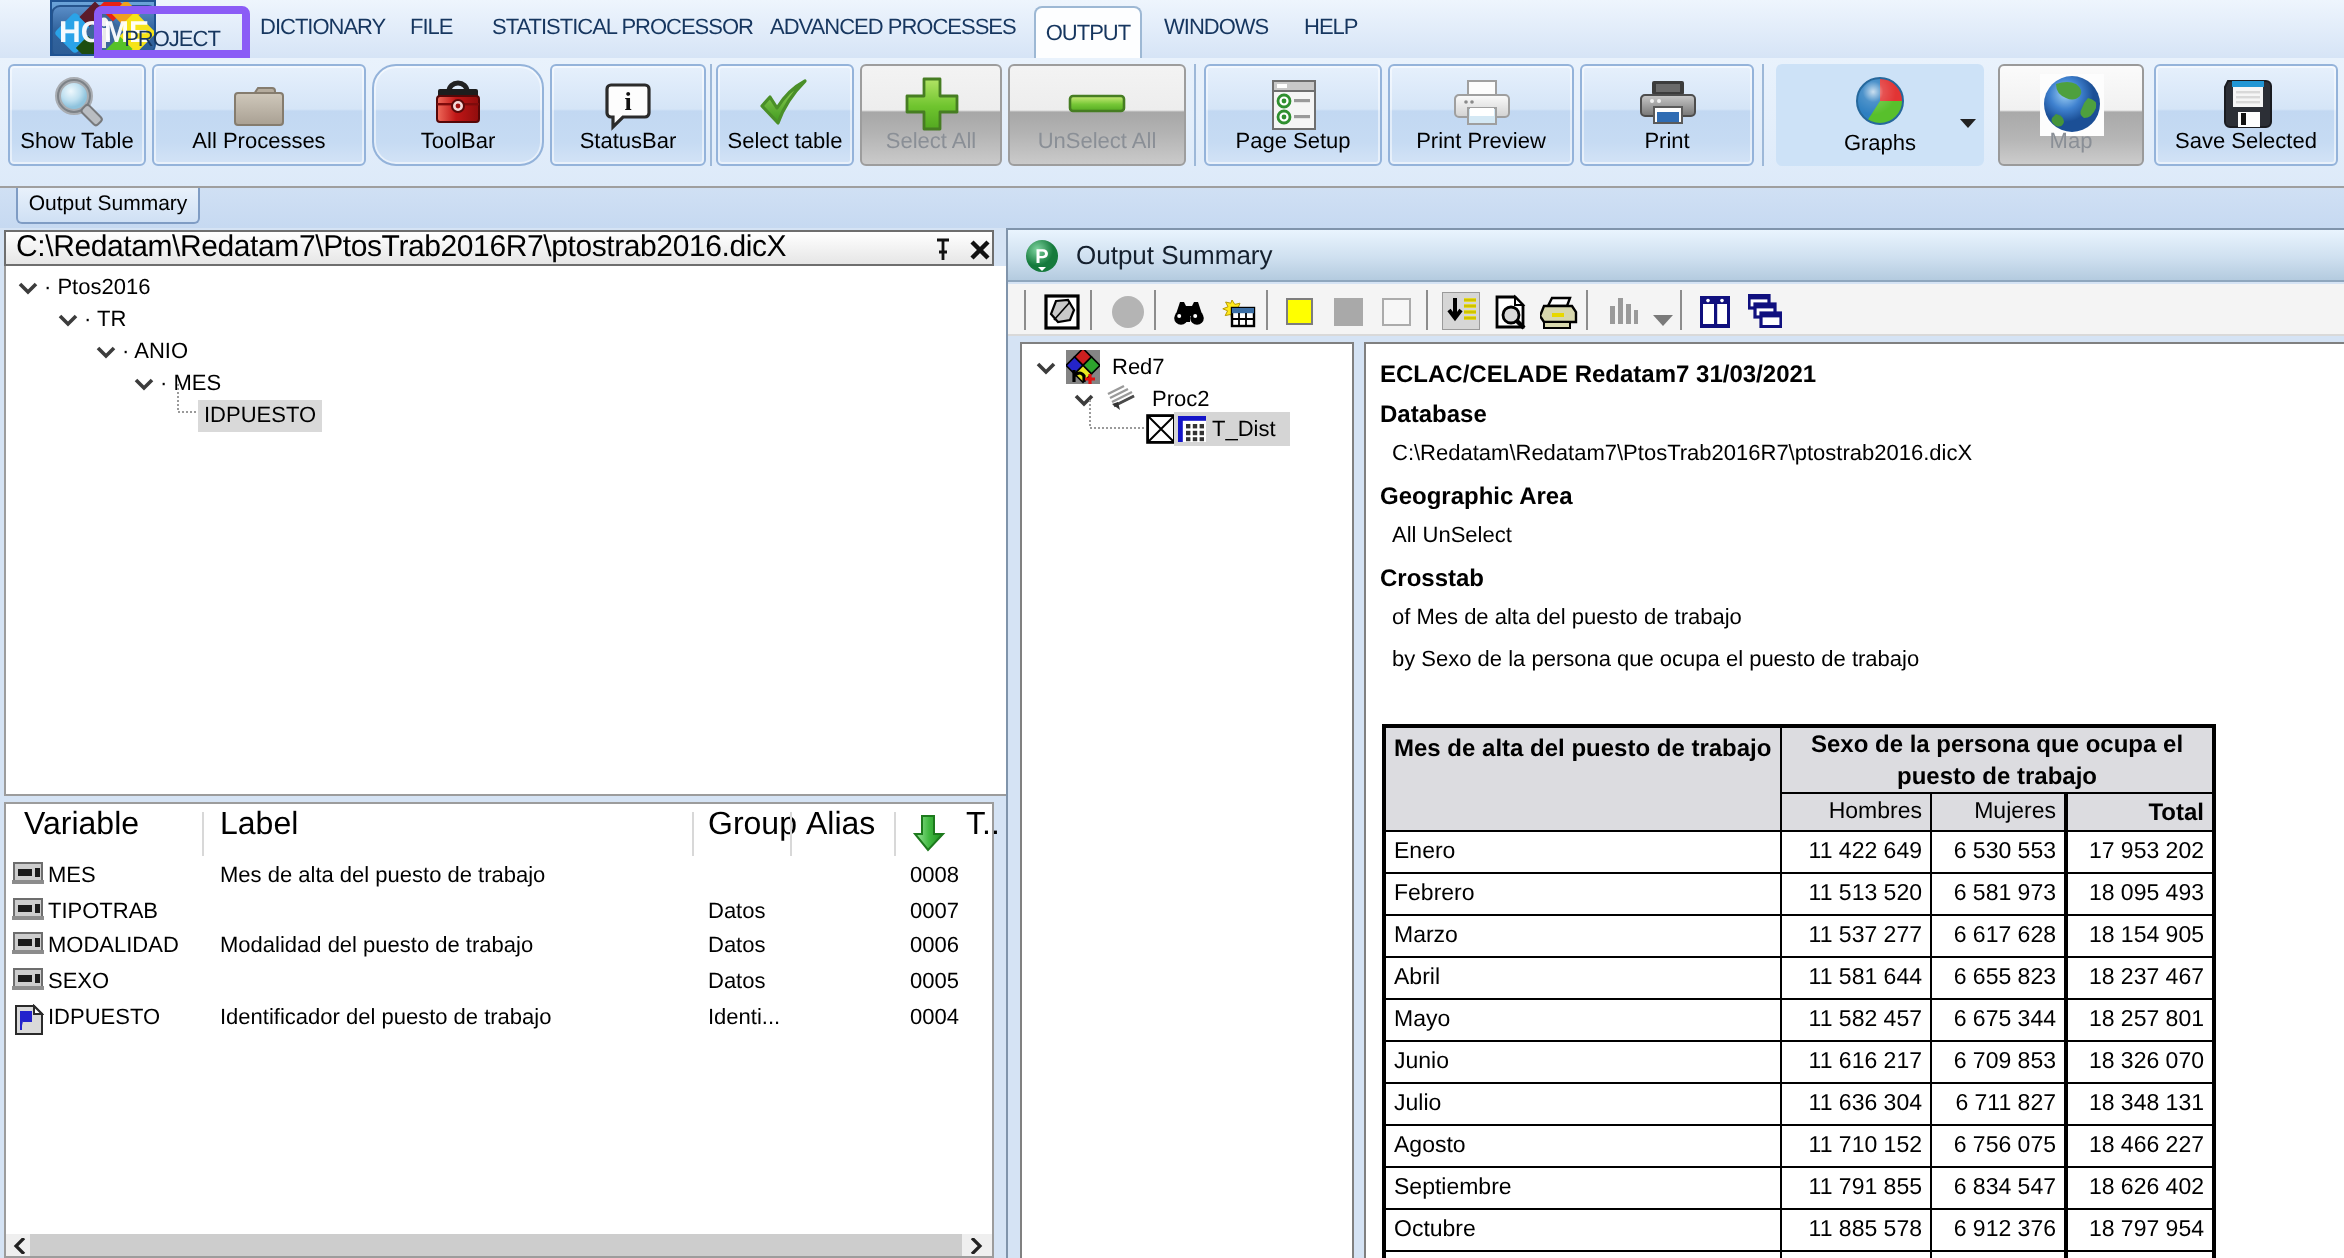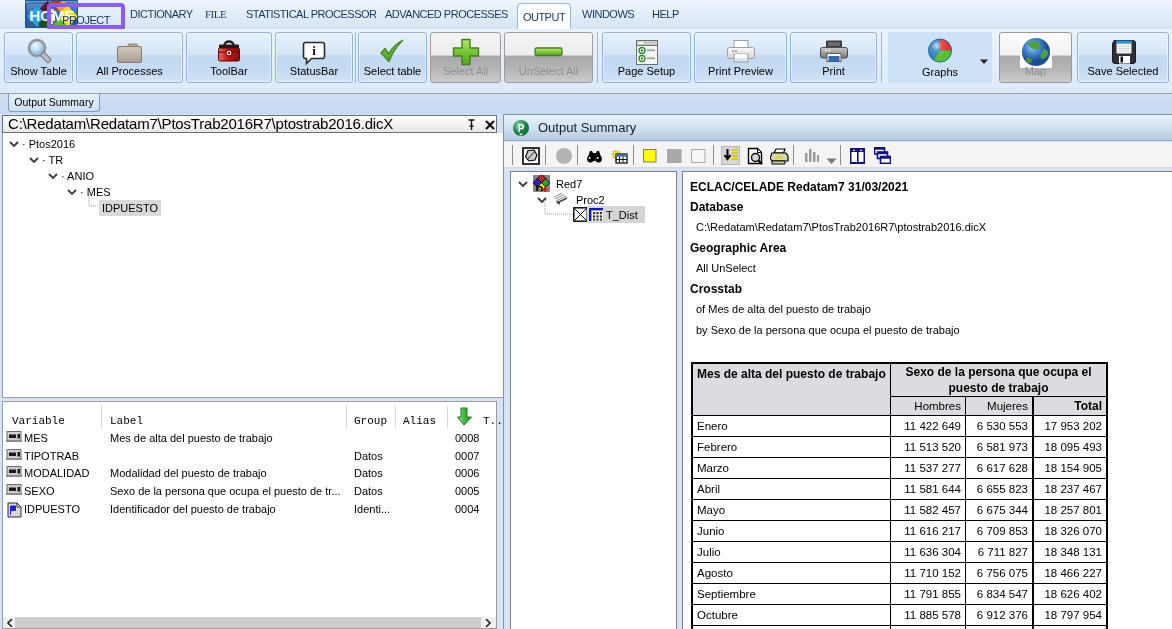--- a/index.html
+++ b/index.html
@@ -30,21 +30,21 @@
 #tabrow { left:0; top:93px; width:1172px; height:21px; background:linear-gradient(#d0e0f4,#c6d9f1); border-top:1px solid #9f9f9f; }
 #ostab { left:8px; top:0px; width:92px; height:18px; background:linear-gradient(#e8f1fb,#cfe0f4); border:1px solid #7f9cc4; border-top:none; border-radius:0 0 3px 3px; font-size:10.5px; line-height:17px; text-align:center; color:#000; white-space:nowrap; }
 
 
 #lpanel { left:2px; top:115px; width:495px; height:514px; }
 #lheader { left:0; top:0; width:495px; height:18px; background:linear-gradient(#ffffff,#e6e6e6);
   border:1px solid #6e6e6e; font-size:15px; line-height:16px; color:#000; padding-left:5px; letter-spacing:-0.2px; }
 #ltree { left:0; top:18px; width:545px; height:265px; background:#fff; border:1px solid #9c9c9c; border-top:none; font-size:11px; }
 .trow { position:absolute; height:16px; line-height:16px; color:#000; white-space:pre; }
 #lvars { left:0; top:286px; width:495px; height:228px; background:#fff; border:1px solid #9c9c9c; font-size:11px; }
-.vhead { position:absolute; top:13px; font-size:11px; color:#000;font-family:Liberation Mono, monospace; }
+.vhead { position:absolute; top:2px; font-size:16px; color:#000; }
 .vline { position:absolute; top:4px; width:1px; height:22px; background:#d8d8d8; }
 .vrow { position:absolute; font-size:11px; color:#000; height:18px; line-height:18px; white-space:nowrap; }
 #lscroll { left:1px; top:502px; width:493px; height:11px; background:#efefef; }
 #lthumb { position:absolute; left:12px; top:0; width:466px; height:11px; background:#cdcdcd; }
 
 
 #rpanel { left:503px; top:114px; width:669px; height:515px; background:#d5e3f4; border:1px solid #8094ab; border-right:none; border-bottom:none; }
 #rtitle { left:0; top:0; width:668px; height:26px; background:linear-gradient(#e9f4fe 0%,#cfe0f0 55%,#b4cbdf 100%); border-bottom:1px solid #8ea6bd; font-size:13px; color:#15202e; line-height:26px; }
 #rtoolbar { left:0; top:27px; width:668px; height:26px; background:#f4f4f4; border-bottom:1px solid #d9d9d9; }
 #rtree { left:6px; top:56px; width:167px; height:459px; background:#fff; border:1px solid #808080; font-size:11px; }
@@ -82,21 +82,21 @@
 <rect x="14" y="17" width="10" height="10" transform="rotate(45 19 22)" fill="#1d4d10"></rect>
 <rect x="27" y="17" width="11" height="11" transform="rotate(45 32.5 22.5)" fill="#57c228"></rect>
 <rect x="19" y="7" width="14" height="14" transform="rotate(45 26 14)" fill="#3d6899"></rect>
 <circle cx="26" cy="9" r="2.2" fill="#f2f2f2"></circle>
 <path d="M24 12 h4 l1 6 h-2 v4 h-2 v-4 h-2 z" fill="#e9e9e9"></path>
 </g>
 <text x="26" y="20" font-size="15" font-weight="bold" fill="#fff" text-anchor="middle" font-family="Liberation Sans,sans-serif" opacity="0.95">HOME</text>
 </svg></div>
 <div class="abs menuitem" id="tab-project">PROJECT</div>
 <div class="abs menuitem" style="left:130px;">DICTIONARY</div>
-<div class="abs menuitem" style="left:205px;font-family:Liberation Serif, serif;">FILE</div>
+<div class="abs menuitem" style="left:205px;">FILE</div>
 <div class="abs menuitem" style="left:246px;">STATISTICAL PROCESSOR</div>
 <div class="abs menuitem" style="left:385px;">ADVANCED PROCESSES</div>
 <div class="abs menuitem" id="tab-output">OUTPUT</div>
 <div class="abs menuitem" style="left:582px;">WINDOWS</div>
 <div class="abs menuitem" style="left:652px;">HELP</div>
 
 <div class="abs" id="toolbar"></div>
 <div class="abs tbtn" style="left:4px;width:69px;">
     <div class="ic"><svg width="34" height="31" style="margin-top:1px">
 <defs>
@@ -118,21 +118,21 @@
           <linearGradient id="fold" x1="0" y1="0" x2="0" y2="1">
             <stop offset="0%" stop-color="#cfc8bb"></stop>
             <stop offset="100%" stop-color="#a9a093"></stop>
           </linearGradient>
         </defs>
 <path d="M3 9 h9 l2 -3 h7 a1.5 1.5 0 0 1 1.5 1.5 V9" fill="#b5ac9e" stroke="#857c6e" stroke-width="1"></path>
 <rect x="2.5" y="8.5" width="24" height="16" rx="1.5" fill="url(#fold)" stroke="#857c6e" stroke-width="1"></rect>
 </svg></div>
     <div class="lbl">All Processes</div>
   </div>
-<div class="abs tbtn" style="left:186px;width:86px;">
+<div class="abs tbtn" style="left:186px;width:86px;border-radius:12px;">
     <div class="ic"><svg width="30" height="30" style="margin-top:1px">
 <defs>
           <linearGradient id="tbx" x1="0" y1="0" x2="1" y2="0">
             <stop offset="0%" stop-color="#ef6a5a"></stop>
             <stop offset="45%" stop-color="#c11616"></stop>
             <stop offset="100%" stop-color="#8f0d0d"></stop>
           </linearGradient>
         </defs>
 <path d="M10.5 8.5 a4.5 4 0 0 1 9 0" fill="none" stroke="#222" stroke-width="2.5"></path>
 <rect x="5" y="7.5" width="20" height="5" rx="1" fill="#1d1d1d"></rect>
@@ -375,21 +375,20 @@
     <div class="vrow" style="left:107px;top:27px;">Mes de alta del puesto de trabajo</div>
     <div class="vrow" style="left:452px;top:27px;">0008</div>
     <div class="vrow" style="left:21px;top:45px;">TIPOTRAB</div>
     <div class="vrow" style="left:351px;top:45px;">Datos</div>
     <div class="vrow" style="left:452px;top:45px;">0007</div>
     <div class="vrow" style="left:21px;top:62px;">MODALIDAD</div>
     <div class="vrow" style="left:107px;top:62px;">Modalidad del puesto de trabajo</div>
     <div class="vrow" style="left:351px;top:62px;">Datos</div>
     <div class="vrow" style="left:452px;top:62px;">0006</div>
     <div class="vrow" style="left:21px;top:80px;">SEXO</div>
-    <div class="vrow" style="left:107px;top:80px;">Sexo de la persona que ocupa el puesto de tr...</div>
     <div class="vrow" style="left:351px;top:80px;">Datos</div>
     <div class="vrow" style="left:452px;top:80px;">0005</div>
     <div class="vrow" style="left:21px;top:98px;">IDPUESTO</div>
     <div class="vrow" style="left:107px;top:98px;">Identificador del puesto de trabajo</div>
     <div class="vrow" style="left:351px;top:98px;">Identi...</div>
     <div class="vrow" style="left:452px;top:98px;">0004</div>
   </div>
   <div class="abs" id="lscroll">
       <div id="lthumb"></div>
 <svg class="abs" style="left:3px;top:2px;" width="8" height="8">

